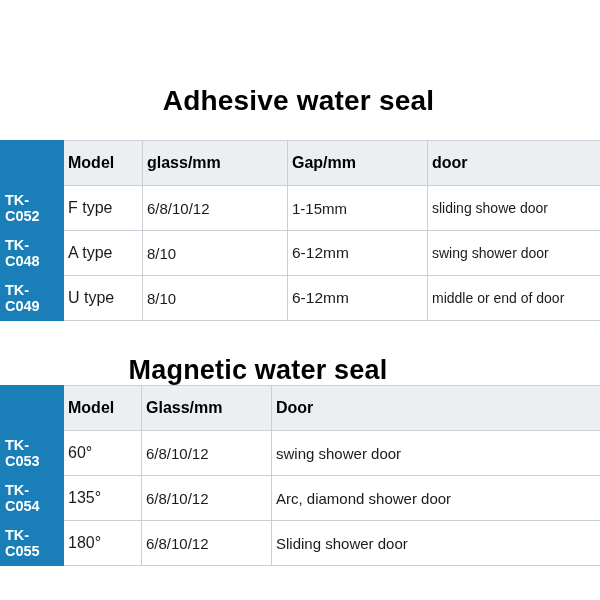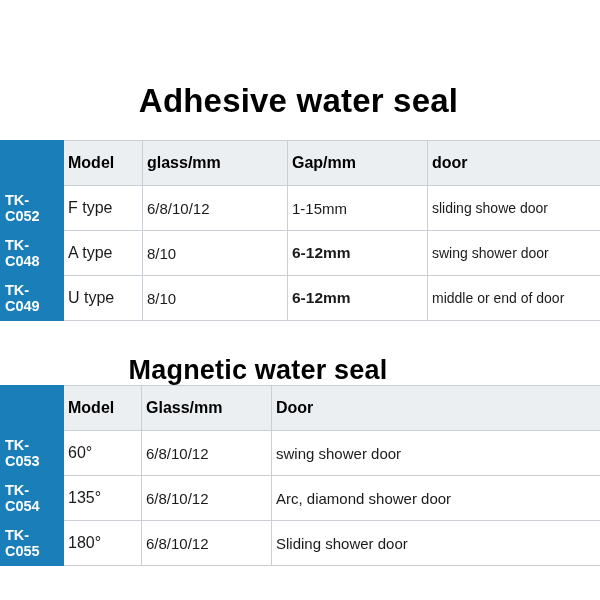--- a/index.html
+++ b/index.html
@@ -25,21 +25,21 @@
     text-align: center;
     font-weight: bold;
     color: #000000;
     letter-spacing: 0.2px;
   }
   #title-adhesive {
     position: absolute;
     left: 0;
     top: 85px;
     width: 597px;
-    font-size: 33px;
+    font-size: 28px;
     line-height: 32px;
   }
   #title-magnetic {
     position: absolute;
     left: 0;
     top: 354px;
     width: 516px;
     font-size: 27px;
     line-height: 32px;
     z-index: 5;
@@ -92,21 +92,21 @@
   #table-adhesive tr.header td { height: 38px; }
   .t1-c0 { width: 63px; }
   .t1-c1 { width: 79px; }
   .t1-c2 { width: 145px; }
   .t1-c3 { width: 140px; }
   .t1-c4 { width: 173px; }
 
   .cell-model { font-size: 16px; }
   .cell-glass { font-size: 15px; }
   .cell-gap { font-size: 15px; }
-  .cell-gap.bold { font-weight: bold; font-size: 15.5px; }
+  .cell-gap.bold { font-weight: normal; font-size: 15.5px; }
   .cell-door { font-size: 14px; line-height: 17px; }
 
   
   #table-magnetic {
     left: 0px;
     top: 385px;
     width: 600px;
   }
   #table-magnetic td { height: 38px; }
   .t2-c0 { width: 63px; }

